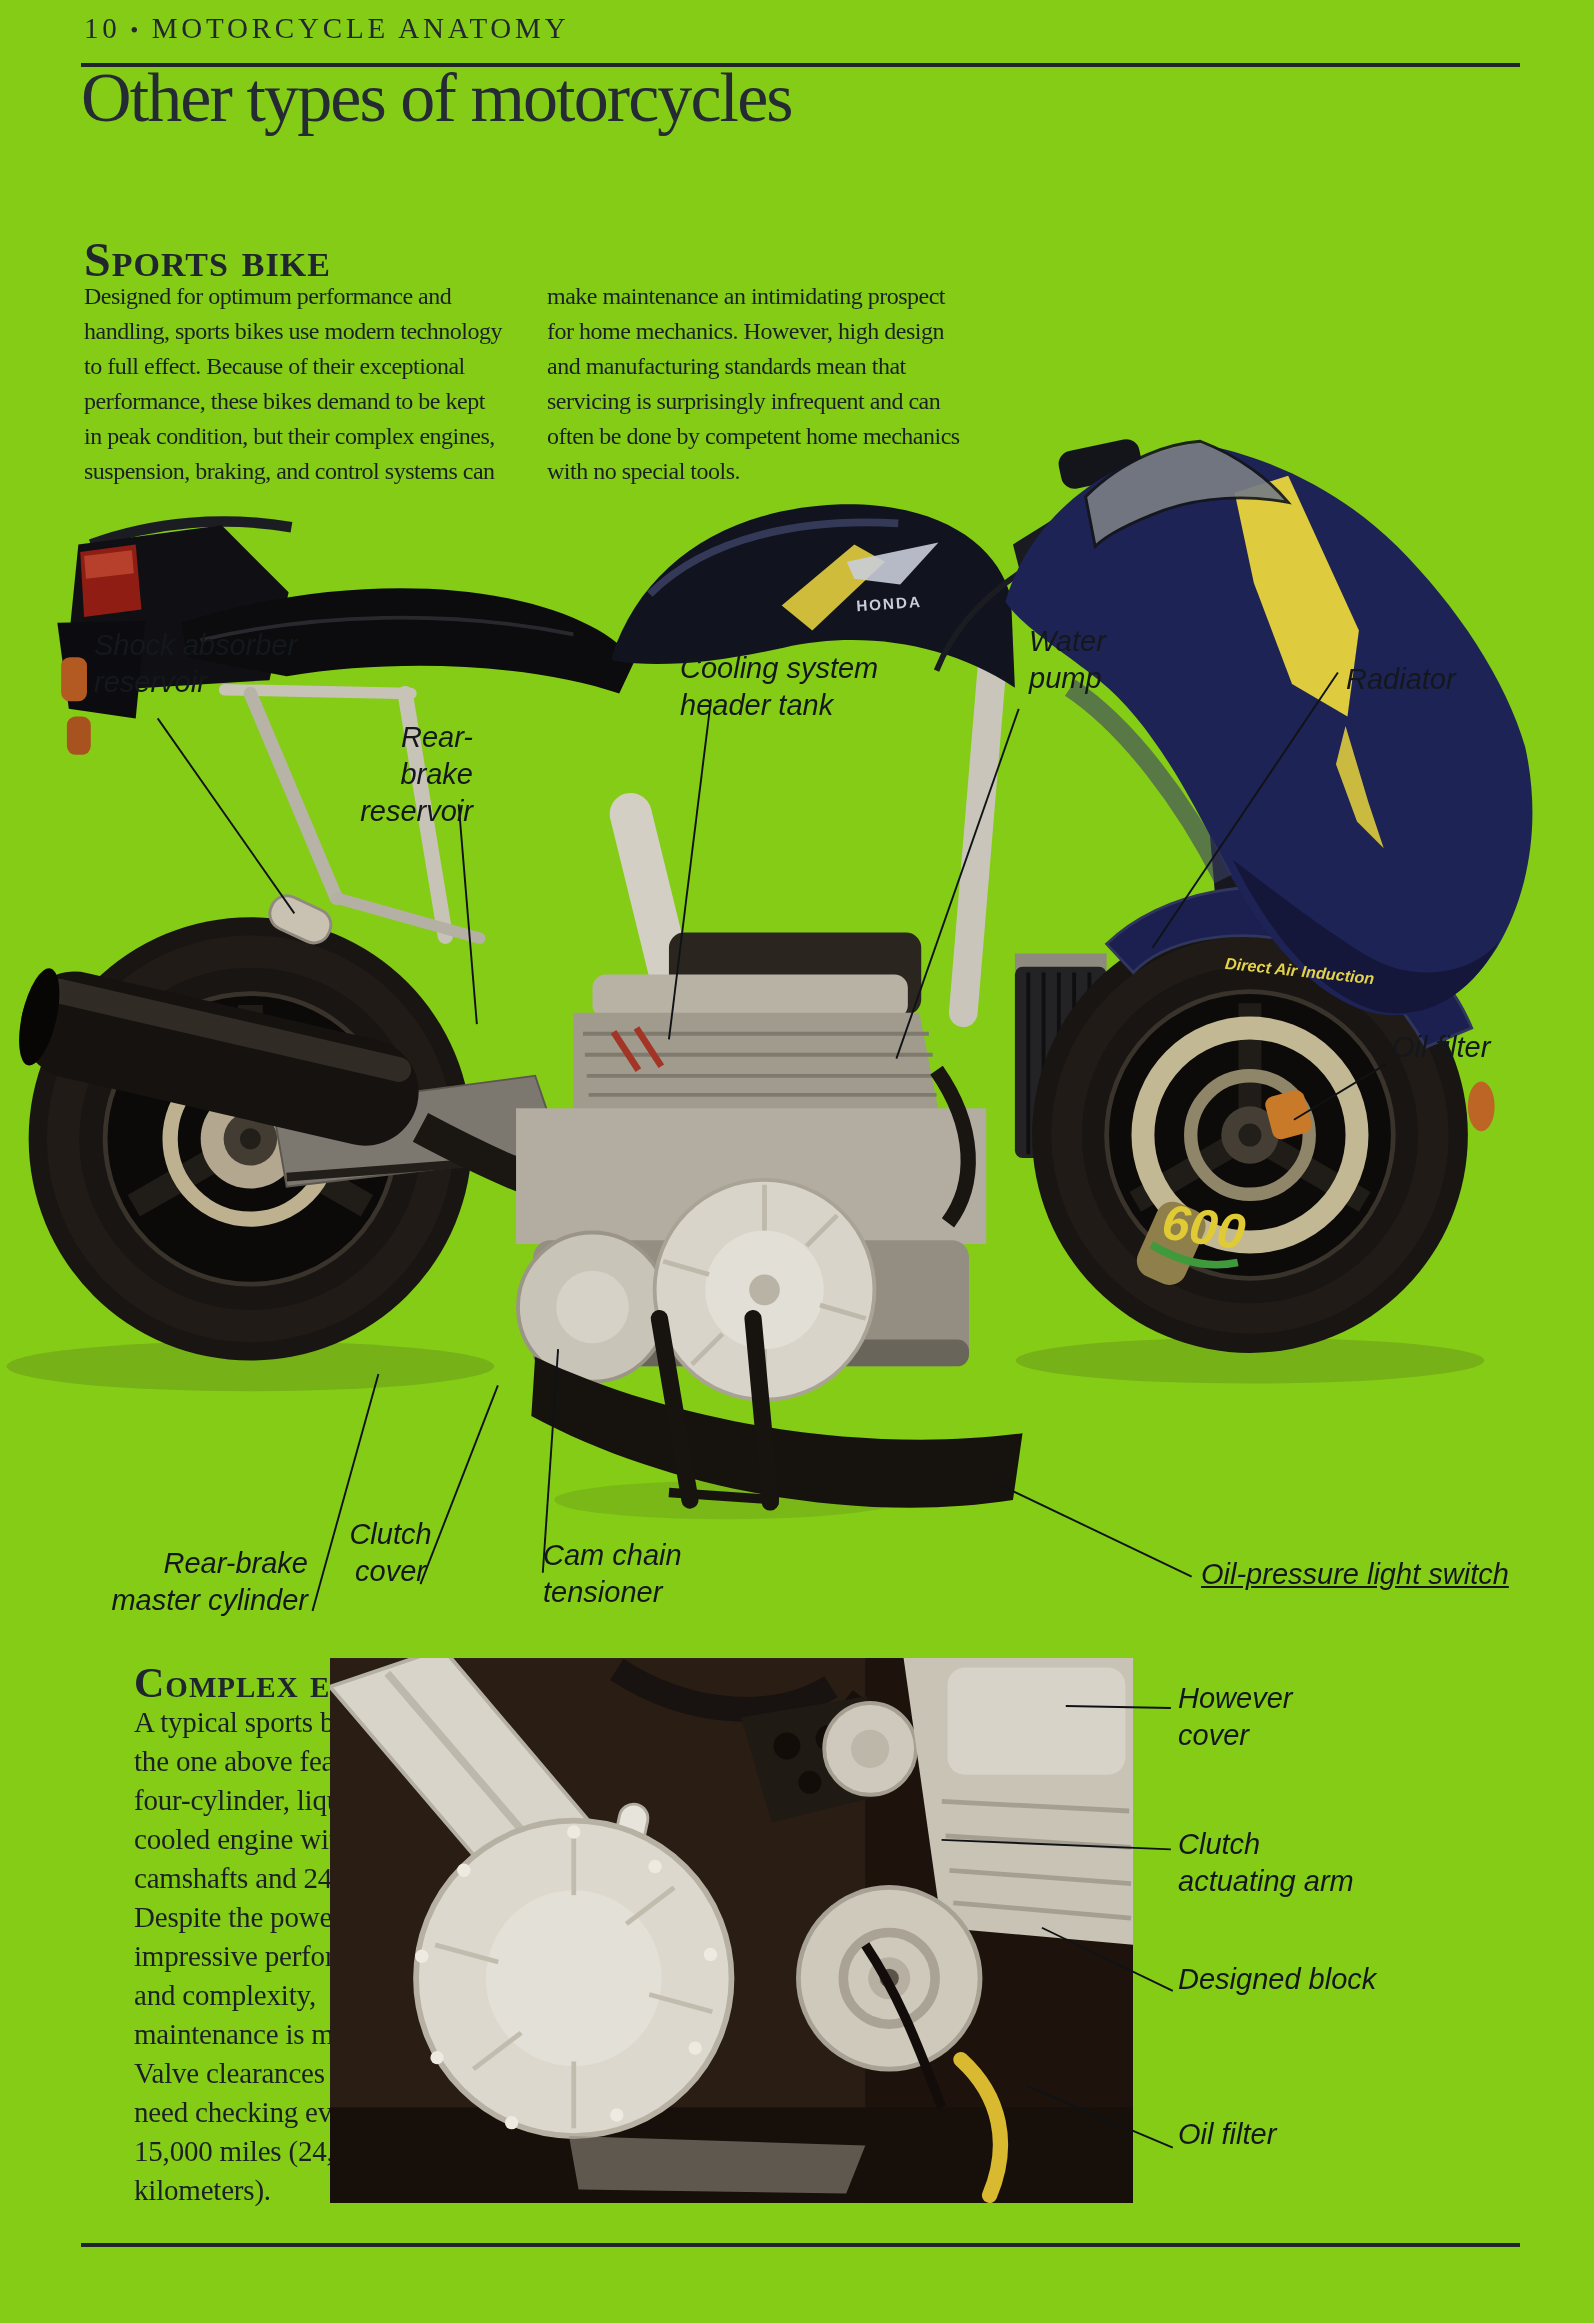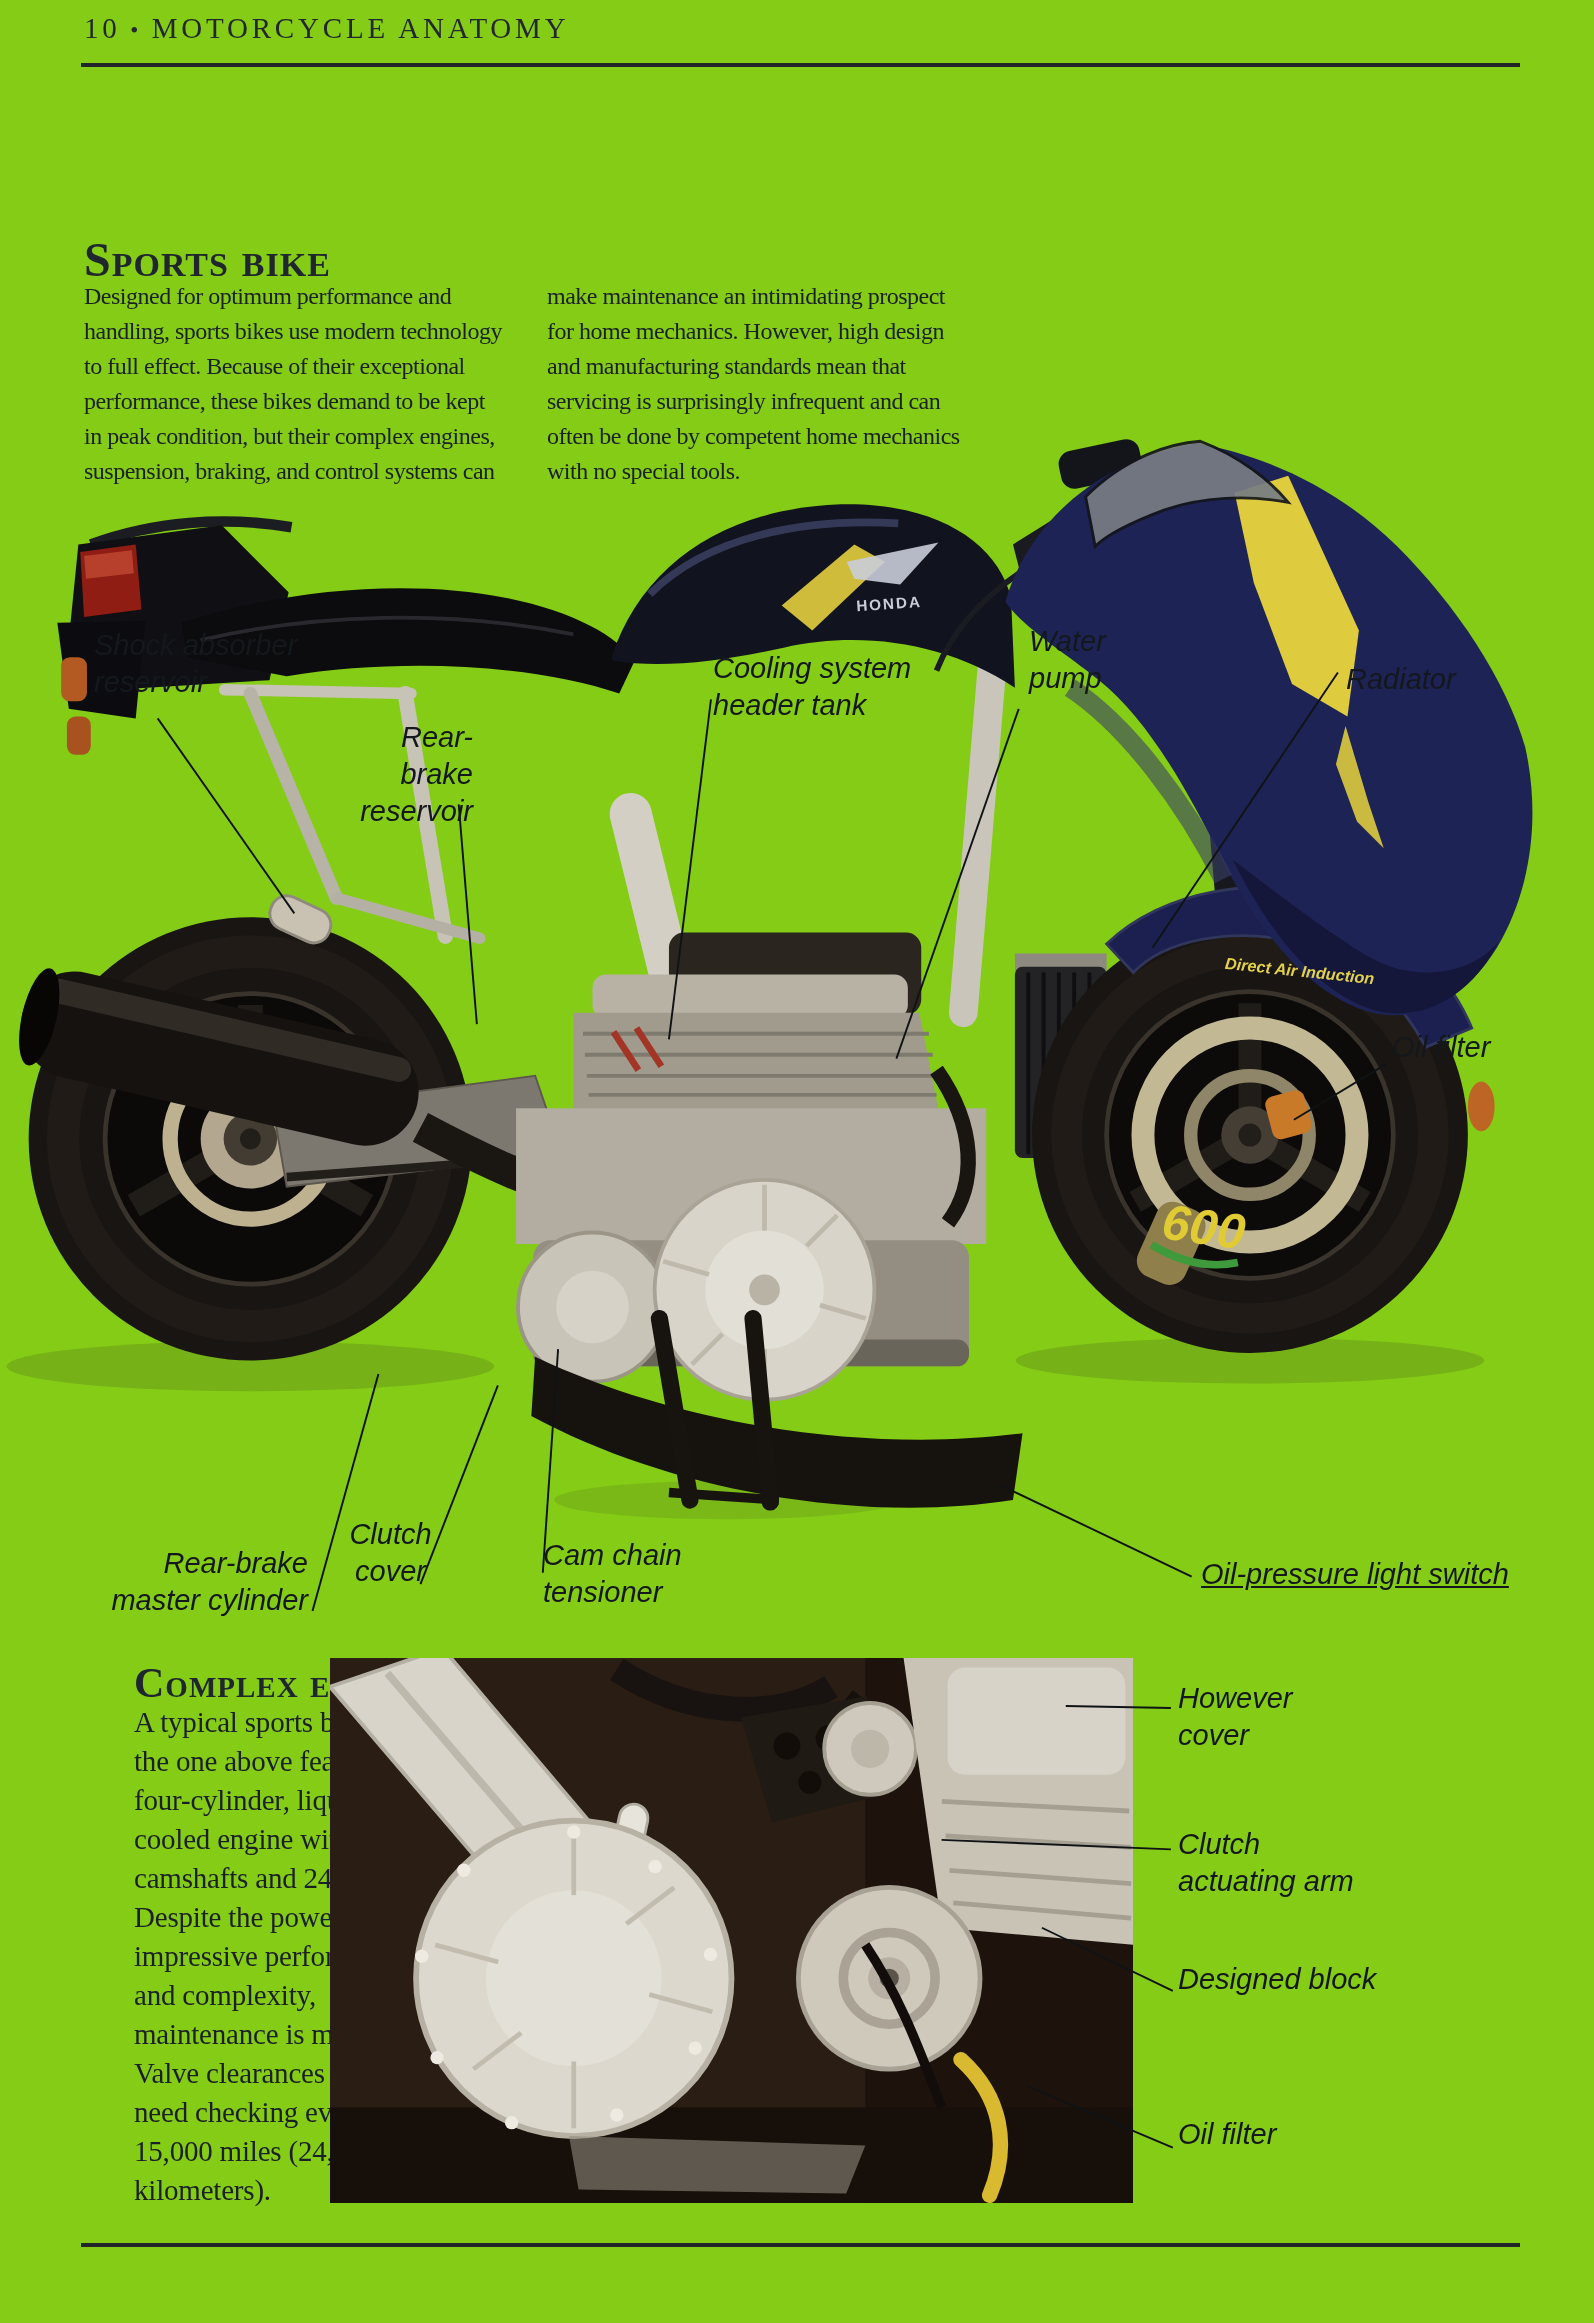--- a/index.html
+++ b/index.html
@@ -33,20 +33,21 @@
 </head>
 <body>
 
 <div class="page">
 
   <div class="folio">
     <span>10</span><span class="sep">•</span><span>MOTORCYCLE ANATOMY</span>
   </div>
   <div class="rule top"></div>
 
+  <h1 class="title" style="margin:0;font-weight:400;">Other types of motorcycles</h1>
 
   <div class="schead sports">Sports bike</div>
   <div class="bodycol col2">
     <div>make maintenance an intimidating prospect</div>
     <div>for home mechanics. However, high design</div>
     <div>and manufacturing standards mean that</div>
     <div>servicing is surprisingly infrequent and can</div>
     <div>often be done by competent home mechanics</div>
     <div>with no special tools.</div>
   </div>
@@ -240,21 +241,21 @@
   </svg>
 
   <div class="lbl" style="left:94px;top:627px;">
     <span>Shock absorber</span>
     <span>reservoir</span>
   </div>
   <div class="lbl r" style="left:330px;top:719px;width:143px;">
     <span>Rear-brake</span>
     <span>reservoir</span>
   </div>
-  <div class="lbl" style="left:713px;top:650px;">
+  <div class="lbl" style="left:680px;top:650px;">
     <span>Cooling system</span>
     <span>header tank</span>
   </div>
   <div class="lbl" style="left:1029px;top:623px;">
     <span>Water</span>
     <span>pump</span>
   </div>
   <div class="lbl" style="left:1346px;top:629px;margin-top:32px;">
     <span>Radiator</span>
   </div>

